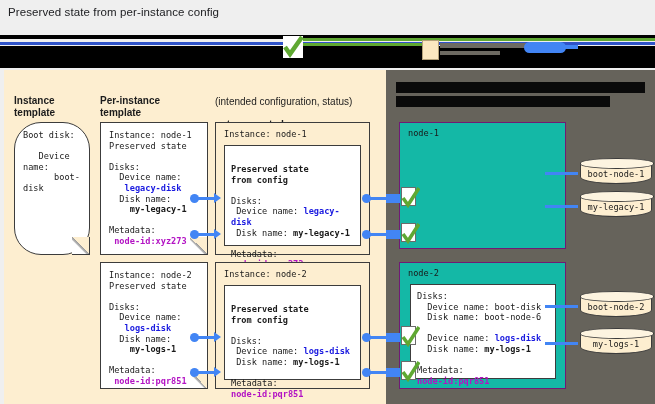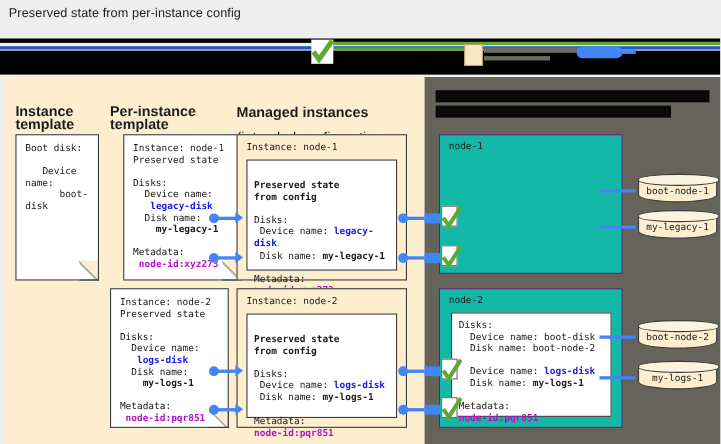--- a/index.html
+++ b/index.html
@@ -71,21 +71,21 @@
     position:absolute; left:4px; top:70px; width:382px; height:334px;
     background:#fdeed0;
   }
   .panel-right {
     position:absolute; left:386px; top:70px; width:269px; height:334px;
     background:#66635b;
   }
 
   
   .col-head {
-    position:absolute; font-size:13px; font-weight:bold; color:#1c1c1c;
+    position:absolute; font-size:10px; font-weight:bold; color:#1c1c1c;
     line-height:11.5px; white-space:pre-line;
   }
   .h-template  { left:14px;  top:95px;  width:80px; }
   .h-perinst   { left:100px; top:95px;  width:95px; }
   .h-managed   { left:215px; top:84px;  width:165px; }
   .h-managed .l1 { font-weight:bold; }
   .h-managed .l2 { font-weight:normal; }
   .h-managed .l3 { font-weight:bold; }
 
   
@@ -105,22 +105,22 @@
     padding:7px 8px;
     white-space:pre-wrap;
   }
   .note .fold {
     position:absolute; right:-1px; bottom:-1px;
     width:18px; height:18px;
     background:linear-gradient(225deg,#fdeed0 50%, #9d9d9d 50%, #b9b9b9 56%, #ffffff 60%);
     border-right:1px solid #3c3c3c;
     border-bottom:1px solid #3c3c3c;
   }
-  .note-tpl   { left:14px;  top:122px; width:76px;  height:133px; }
-  .note-pc1   { left:112px; top:122px; width:108px; height:133px; }
+  .note-tpl   { left:14px;  top:122px; width:76px;  height:133px;border-radius:27px; }
+  .note-pc1   { left:100px; top:122px; width:108px; height:133px; }
   .note-pc2   { left:100px; top:262px; width:108px; height:127px; }
 
   
   .mi {
     position:absolute;
     background:#fdeed0;
     border:1px solid #3c3c3c;
   }
   .mi-1 { left:215px; top:122px; width:155px; height:133px; }
   .mi-2 { left:215px; top:262px; width:155px; height:127px; }
@@ -234,21 +234,20 @@
 
   <div class="panel-right"></div>
   <div class="redact r1"></div>
   <div class="redact r2"></div>
 
   <div class="col-head h-template">Instance
 template</div>
   <div class="col-head h-perinst">Per-instance
 template</div>
   <div class="col-head h-managed">
-    <div class="l1">Managed instances</div>
     <div class="l2">(intended configuration, status)</div>
     <div class="l3">autogenerated</div>
   </div>
 
   <div class="note note-tpl"><span>Boot disk:</span>
 <span>
 </span><span>   Device name:</span>
 <span>      boot-disk</span>
     <div class="fold"></div>
   </div>
@@ -308,21 +307,21 @@
   </div>
 
   <div class="node node-1">
     <div class="node-title">node-1</div>
   </div>
 
   <div class="node node-2">
     <div class="node-title">node-2</div>
     <div class="node-inner"><span>Disks:</span>
 <span>  Device name: boot-disk</span>
-<span>  Disk name: boot-node-2</span>
+<span>  Disk name: boot-node-6</span>
 
 <span>  Device name: </span><span class="b-blue">logs-disk</span>
 <span>  Disk name: </span><span class="b-bold">my-logs-1</span>
 
 <span>Metadata:</span>
 <span class="b-pur">node-id:pqr851</span></div>
   </div>
 
   <div class="dot" style="left:190px;top:194px;"></div>
   <div class="hline" style="left:198px;top:197px;width:18px;"></div>

